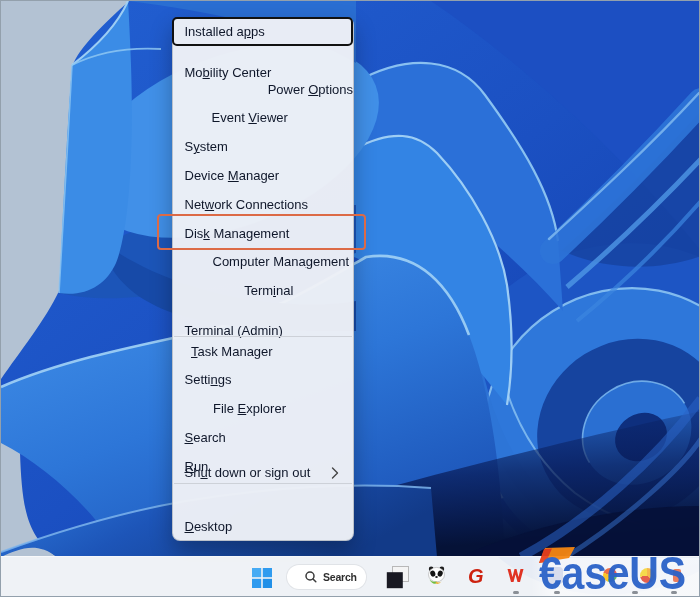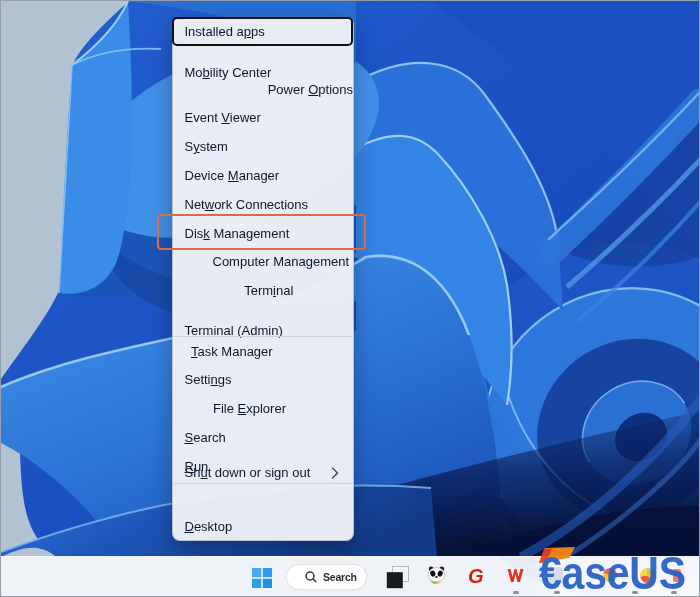--- a/index.html
+++ b/index.html
@@ -97,21 +97,21 @@
   <path d="M0,551 C55,531 115,512 185,500 C270,486 350,481 430,487" fill="none" stroke="#7db4ec" stroke-width="2" opacity="0.85"></path>
   <path d="M520,556 C590,518 655,458 700,398 " fill="none" stroke="#2a62c4" stroke-width="9" opacity="0.55"></path>
   <path d="M565,556 C625,518 680,468 700,438" fill="none" stroke="#3873d0" stroke-width="5" opacity="0.5"></path>
 </svg>
 
 <div id="menu">
   <div id="focusbox"></div>
   <div class="mi" style="top:0.5px;">Installed a<u>p</u>ps</div>
   <div class="mi" style="top:29.3px;margin-top:12px;">Mo<u>b</u>ility Center</div>
   <div class="mi" style="top:58.1px;text-align:right;">Power <u>O</u>ptions</div>
-  <div class="mi" style="top:86.9px;">Event <u>V</u>iewer</div>
+  <div class="mi" style="top:86.9px;margin-left:27px;">Event <u>V</u>iewer</div>
   <div class="mi" style="top:115.7px;">S<u>y</u>stem</div>
   <div class="mi" style="top:144.5px;">Device <u>M</u>anager</div>
   <div class="mi" style="top:173.3px;">Net<u>w</u>ork Connections</div>
   <div class="mi" style="top:202.1px;">Dis<u>k</u> Management</div>
   <div class="mi" style="top:230.9px;margin-left:28px;">Computer Mana<u>g</u>ement</div>
   <div class="mi" style="top:259.7px;text-align:center;">Term<u>i</u>nal</div>
   <div class="mi" style="top:299px;">Terminal (<u>A</u>dmin)</div>
   <div class="sep" style="top:318.2px;"></div>
   <div class="mi" style="top:320.1px;padding-left:18px;"><u>T</u>ask Manager</div>
   <div class="mi" style="top:348.9px;">Setti<u>n</u>gs</div>

